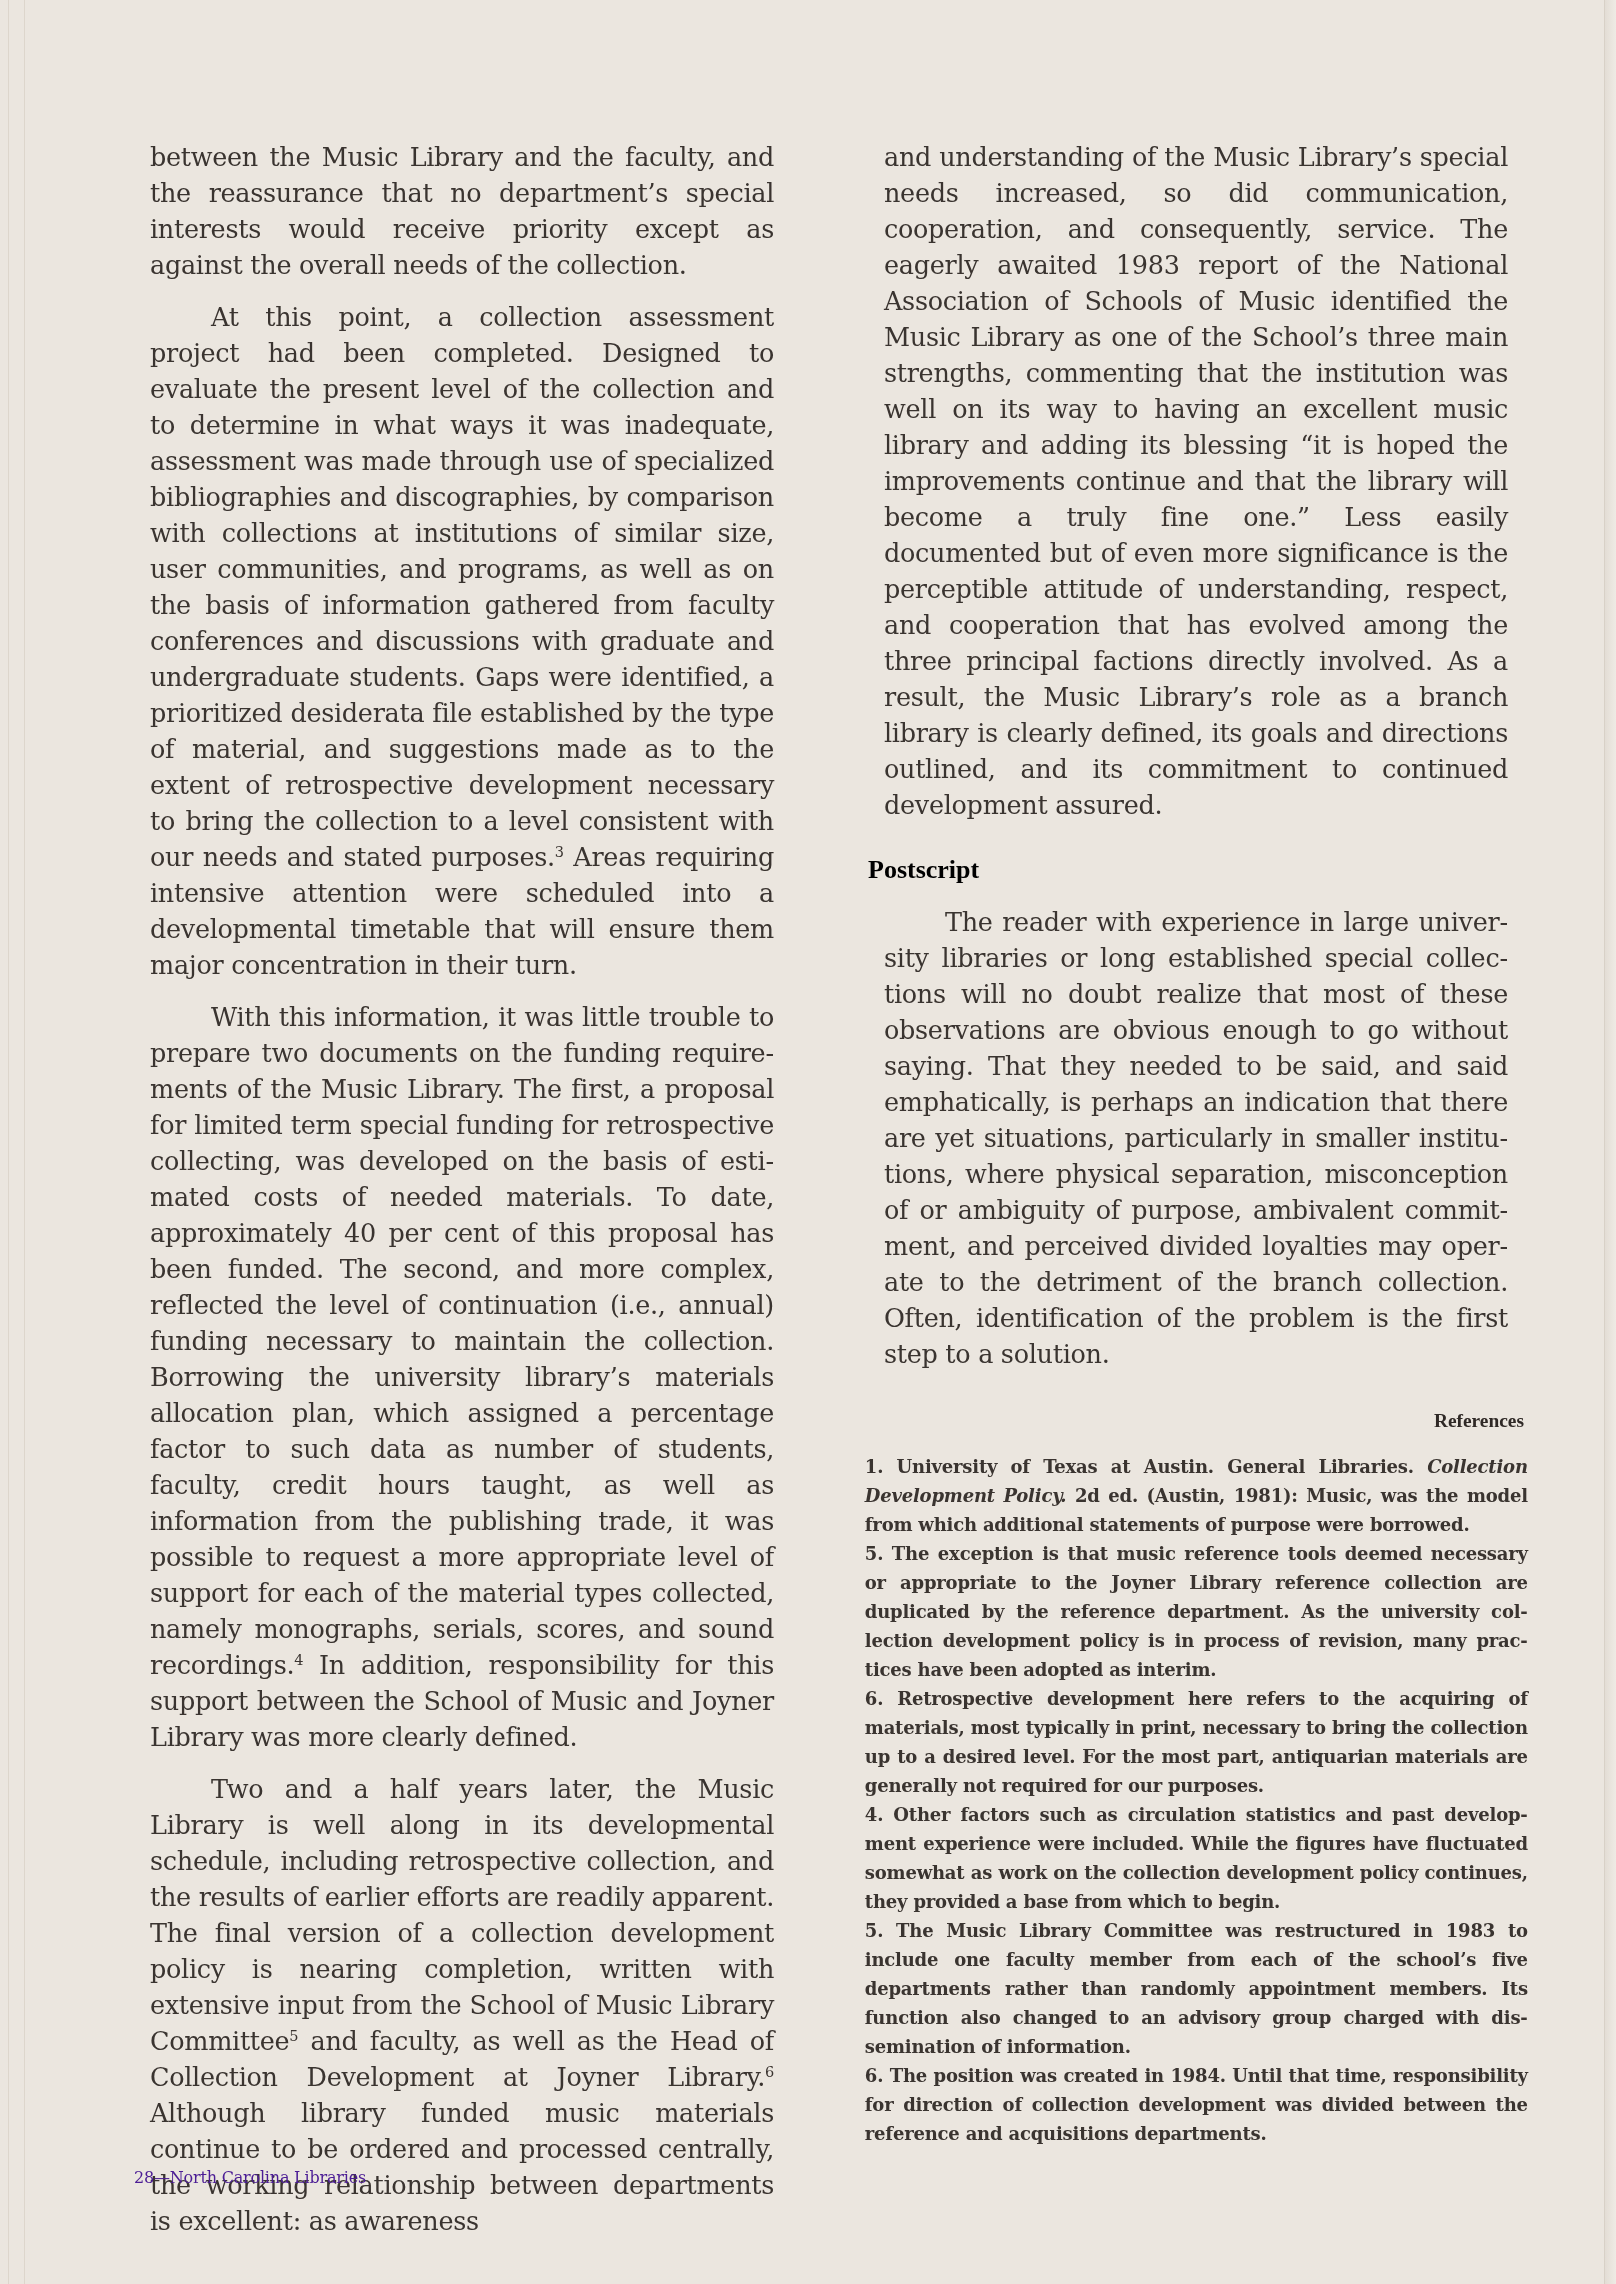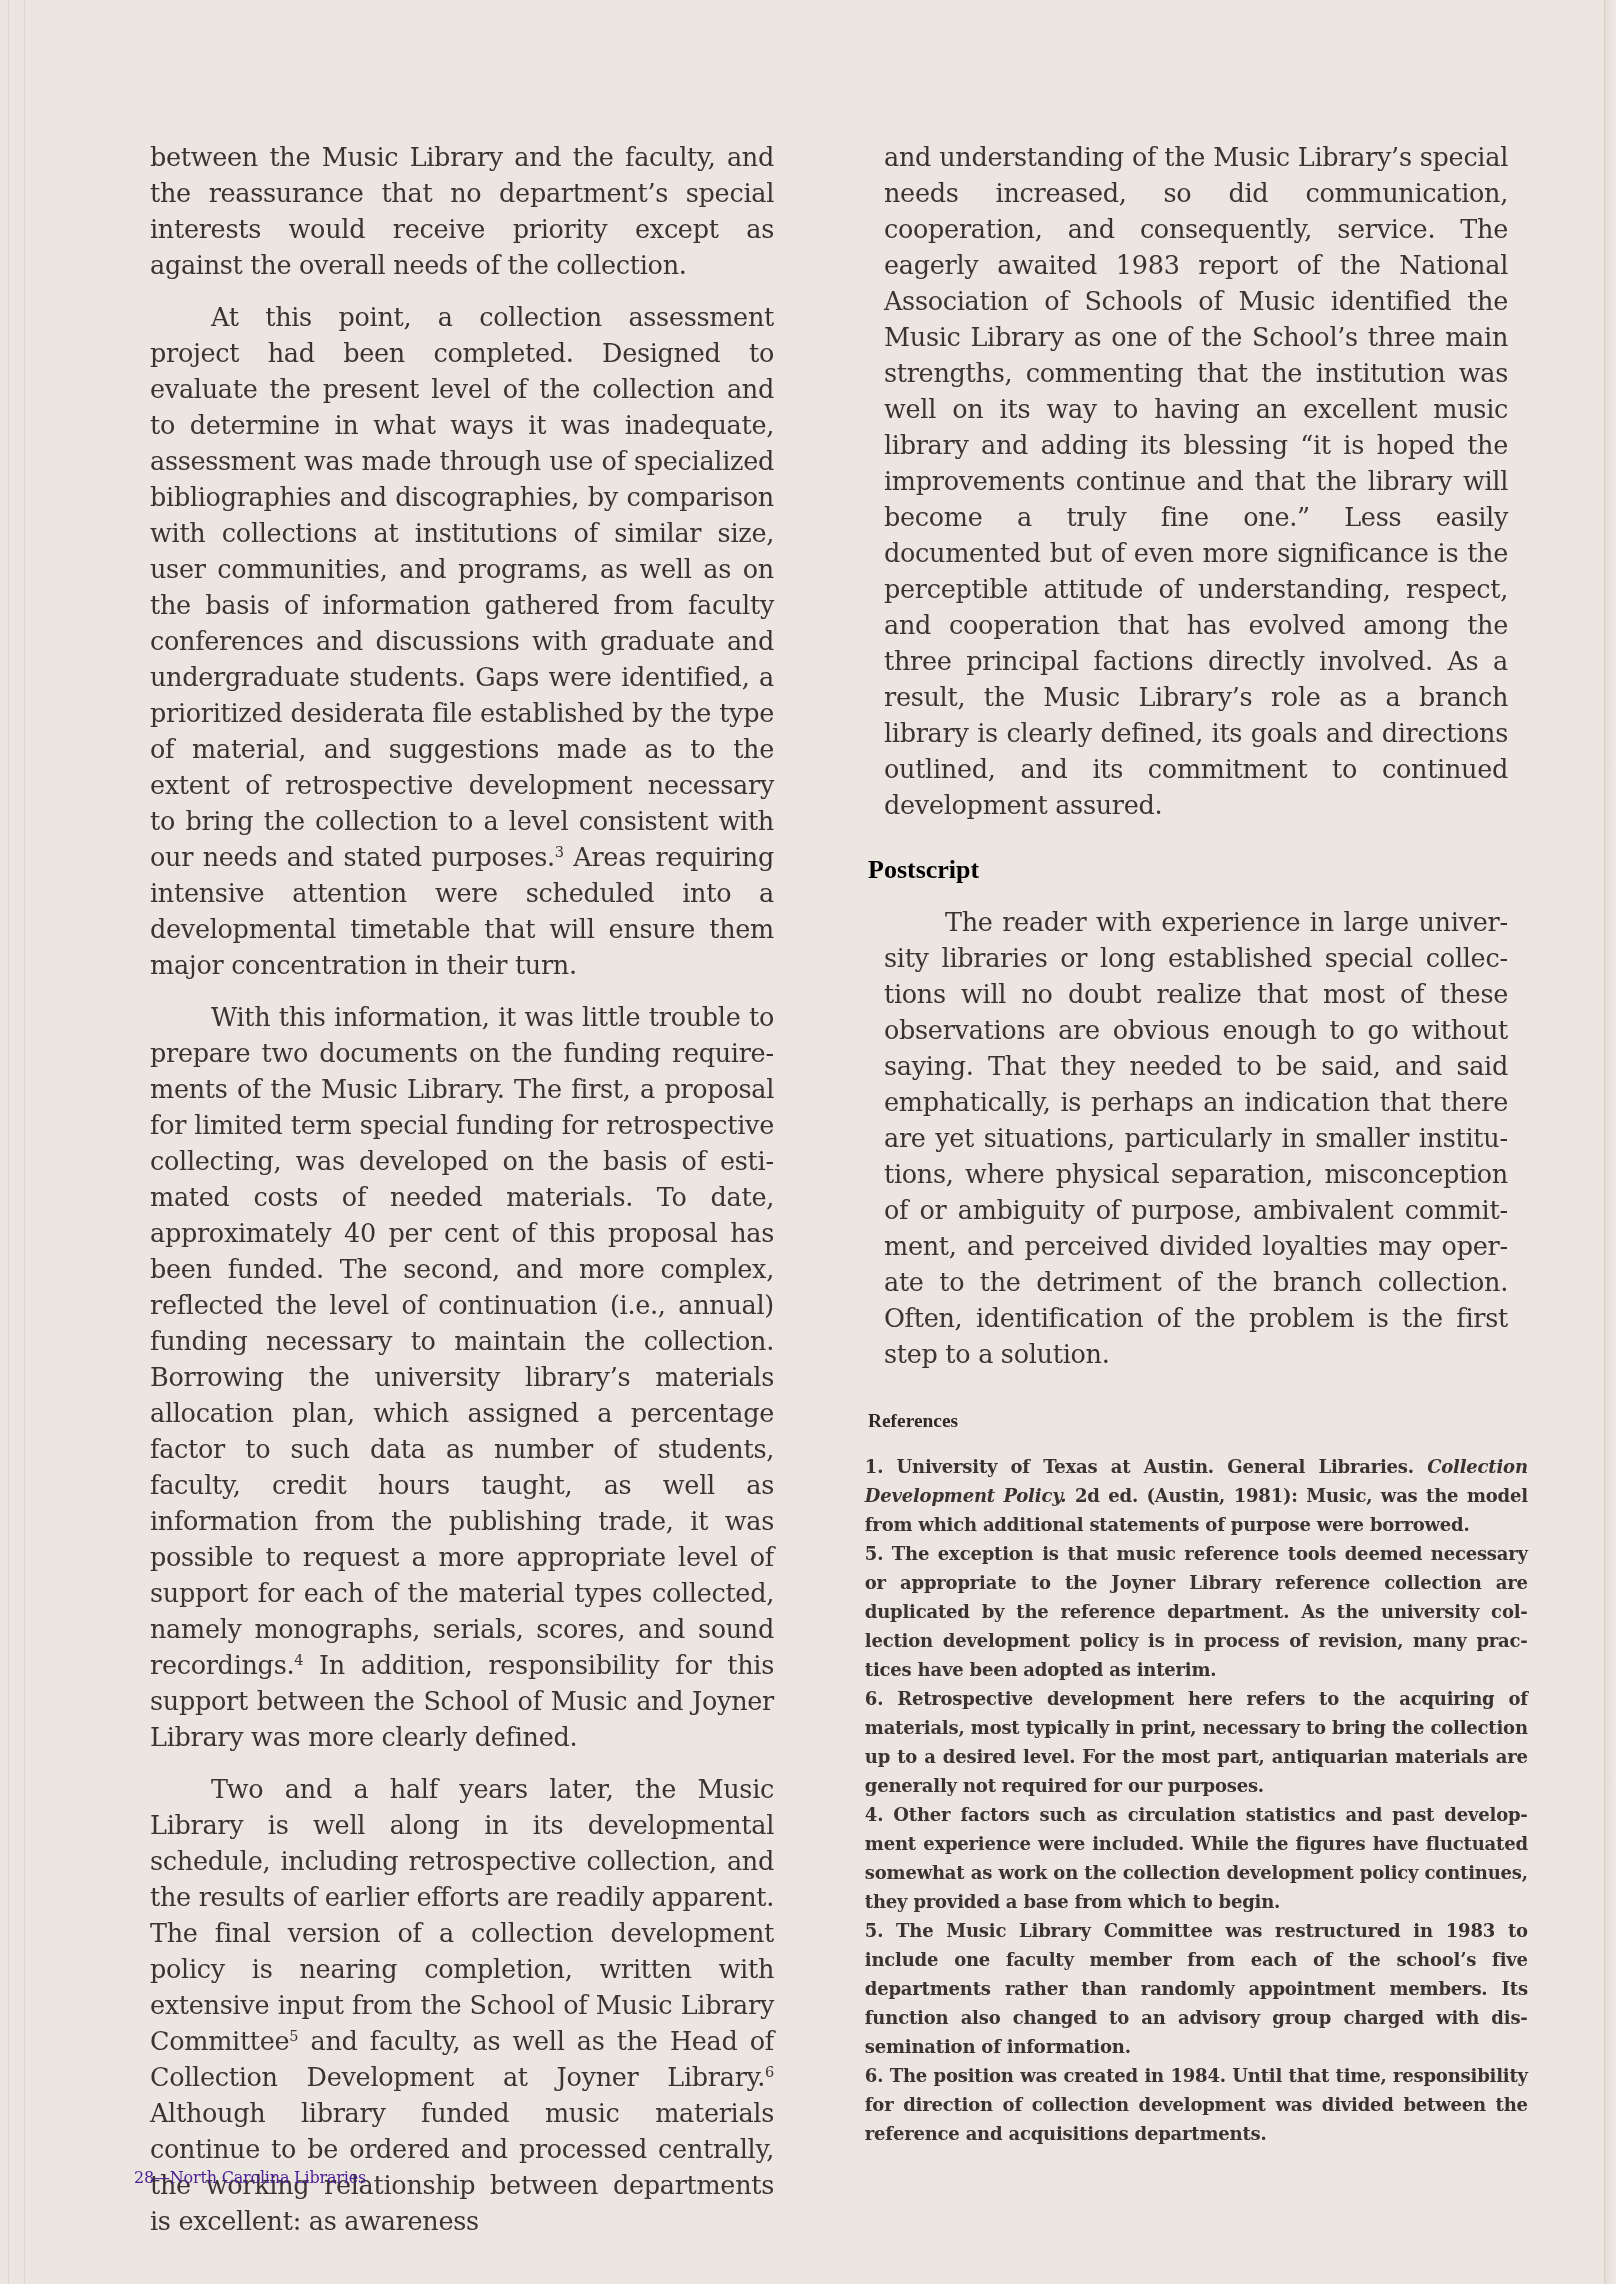--- a/index.html
+++ b/index.html
@@ -56,21 +56,21 @@
       margin: 29px 0 16px 0;
       font-family: "Liberation Serif", "DejaVu Serif", serif;
       font-weight: bold;
       font-size: 26px;
       line-height: 36px;
       color: #000000;
     }
 
     .references-heading {
       margin: 37px 0 19.4px 0;
-      text-align: left;
+      text-align: right;
       font-family: "Liberation Serif", "DejaVu Serif", serif;
       font-weight: bold;
       font-size: 19.4px;
       line-height: 24px;
       color: #2f2926;
     }
     .references-list {
       margin: 0;
       padding: 0;
       list-style: none;

